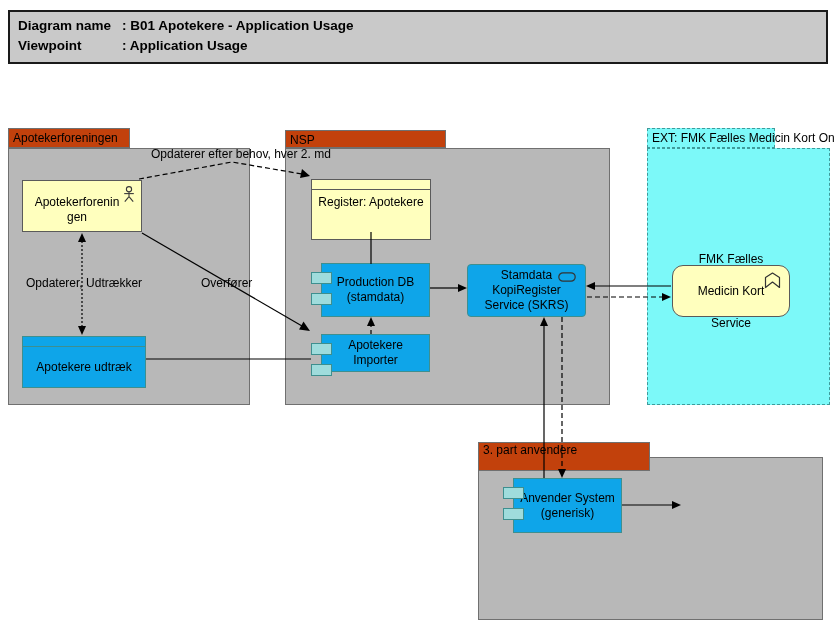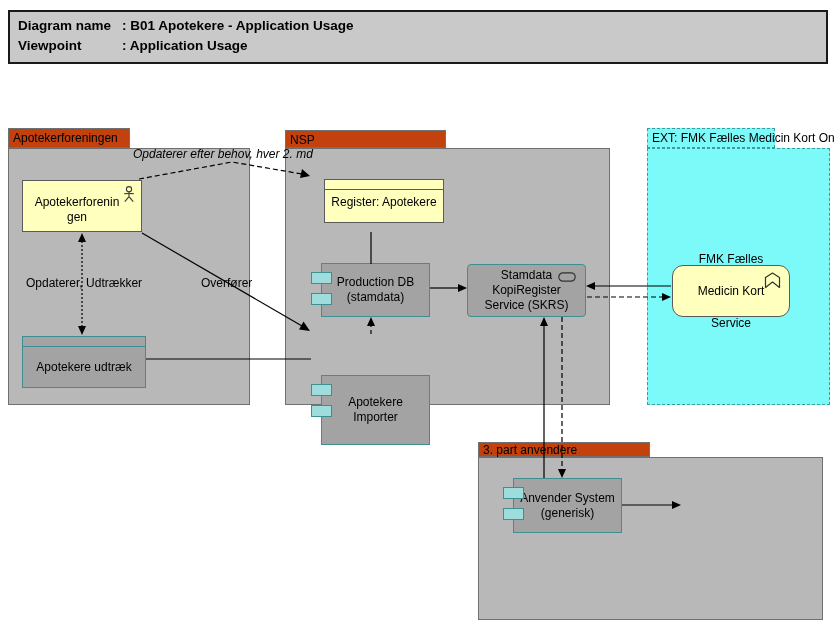--- a/index.html
+++ b/index.html
@@ -31,21 +31,21 @@
   }
 
   
   .node{
     position:absolute;font-size:12px;line-height:15px;text-align:center;
     display:flex;flex-direction:column;justify-content:center;align-items:center;
     padding:2px 4px;
   }
   .node .ln{display:block;width:100%;}
   .yellow{background:#ffffbe;border:1px solid #5a5a5a;}
-  .cyan{background:#a3a3a3;border:1px solid #3e8f8f;}
+  .cyan{background:#0ea5e9;border:1px solid #3e8f8f;}
   .rounded-lg{border-radius:4px;}
   .rounded-md{border-radius:11px;}
   .top-align{justify-content:flex-start;padding-top:14px;}
 
   
   .data-object{justify-content:flex-start;padding:0;}
   .band{width:100%;height:10px;flex:0 0 10px;}
   .band.y{border-bottom:1px solid #5a5a5a;}
   .band.c{border-bottom:1px solid #3e8f8f;}
   .data-object .obj-text{flex:1;display:flex;flex-direction:column;justify-content:center;}
@@ -93,21 +93,21 @@
   <div class="group-tab" style="left:285px;top:130px;width:161px;height:18px;">
     <span>NSP</span>
   </div>
   <div class="group-body" style="left:285px;top:148px;width:325px;height:257px;"></div>
 
   <div class="group-tab ext" style="left:647px;top:128px;width:128px;height:20px;">
     <span>EXT: FMK Fælles Medicin Kort On</span>
   </div>
   <div class="group-body ext" style="left:647px;top:148px;width:183px;height:257px;"></div>
 
-  <div class="group-tab" style="left:478px;top:442px;width:172px;height:15px;line-height:11px;">
+  <div class="group-tab" style="left:478px;top:442px;width:172px;height:29px;line-height:11px;">
     <span>3. part anvendere</span>
   </div>
   <div class="group-body" style="left:478px;top:457px;width:345px;height:163px;"></div>
 
   <div class="node yellow top-align" style="left:22px;top:180px;width:120px;height:52px;padding-right:14px;">
     <span class="ln">Apotekerforenin</span>
     <span class="ln">gen</span>
     <svg class="corner-icon" width="12" height="17" viewBox="0 0 12 17">
       <circle cx="6" cy="3.2" r="2.6" fill="none" stroke="#3a3a3a" stroke-width="1.1"></circle>
       <line x1="6" y1="5.8" x2="6" y2="10.6" stroke="#3a3a3a" stroke-width="1.1"></line>
@@ -117,35 +117,35 @@
     </svg>
   </div>
 
   <div class="node cyan data-object" style="left:22px;top:336px;width:124px;height:52px;">
     <div class="band c"></div>
     <div class="obj-text">
       <span class="ln">Apotekere udtræk</span>
     </div>
   </div>
 
-  <div class="node yellow data-object" style="left:311px;top:179px;width:120px;height:44px;margin-left:13px;">
+  <div class="node yellow data-object" style="left:311px;top:179px;width:120px;height:61px;">
     <div class="band y"></div>
     <div class="obj-text" style="flex:0 0 auto;padding-top:5px;">
       <span class="ln">Register: Apotekere</span>
     </div>
   </div>
 
   <div class="node cyan" style="left:321px;top:263px;width:109px;height:54px;">
     <div class="comp-tab t1"></div>
     <div class="comp-tab t2"></div>
     <span class="ln">Production DB</span>
     <span class="ln">(stamdata)</span>
   </div>
 
-  <div class="node cyan" style="left:321px;top:334px;width:109px;height:70px;margin-top:41px;">
+  <div class="node cyan" style="left:321px;top:334px;width:109px;height:38px;">
     <div class="comp-tab t1"></div>
     <div class="comp-tab t2"></div>
     <span class="ln">Apotekere</span>
     <span class="ln">Importer</span>
   </div>
 
   <div class="node cyan rounded-lg" style="left:467px;top:264px;width:119px;height:53px;">
     <span class="ln">Stamdata</span>
     <span class="ln">KopiRegister</span>
     <span class="ln">Service (SKRS)</span>
@@ -164,21 +164,21 @@
   </div>
 
   <div class="node cyan" style="left:513px;top:478px;width:109px;height:55px;">
     <div class="comp-tab t1"></div>
     <div class="comp-tab t2"></div>
     <span class="ln">Anvender System</span>
     <span class="ln">(generisk)</span>
   </div>
 
 
-  <div class="edge-label" style="left:133px;top:147px;font-style:italic;">Opdaterer efter behov, hver 2. md</div>
+  <div class="edge-label" style="left:151px;top:147px;">Opdaterer efter behov, hver 2. md</div>
   <div class="edge-label" style="left:26px;top:276px;">Opdaterer, Udtrækker</div>
   <div class="edge-label" style="left:201px;top:276px;">Overfører</div>
 
   <svg class="overlay" width="837" height="633" viewBox="0 0 837 633">
 
     <g stroke="#000" fill="#000">
       <line x1="82" y1="241" x2="82" y2="327" fill="none" stroke-width="1.2" stroke-dasharray="2,2"></line>
       <polygon points="82,233 78,242 86,242" stroke="none"></polygon>
       <polygon points="82,335 78,326 86,326" stroke="none"></polygon>
     </g>

